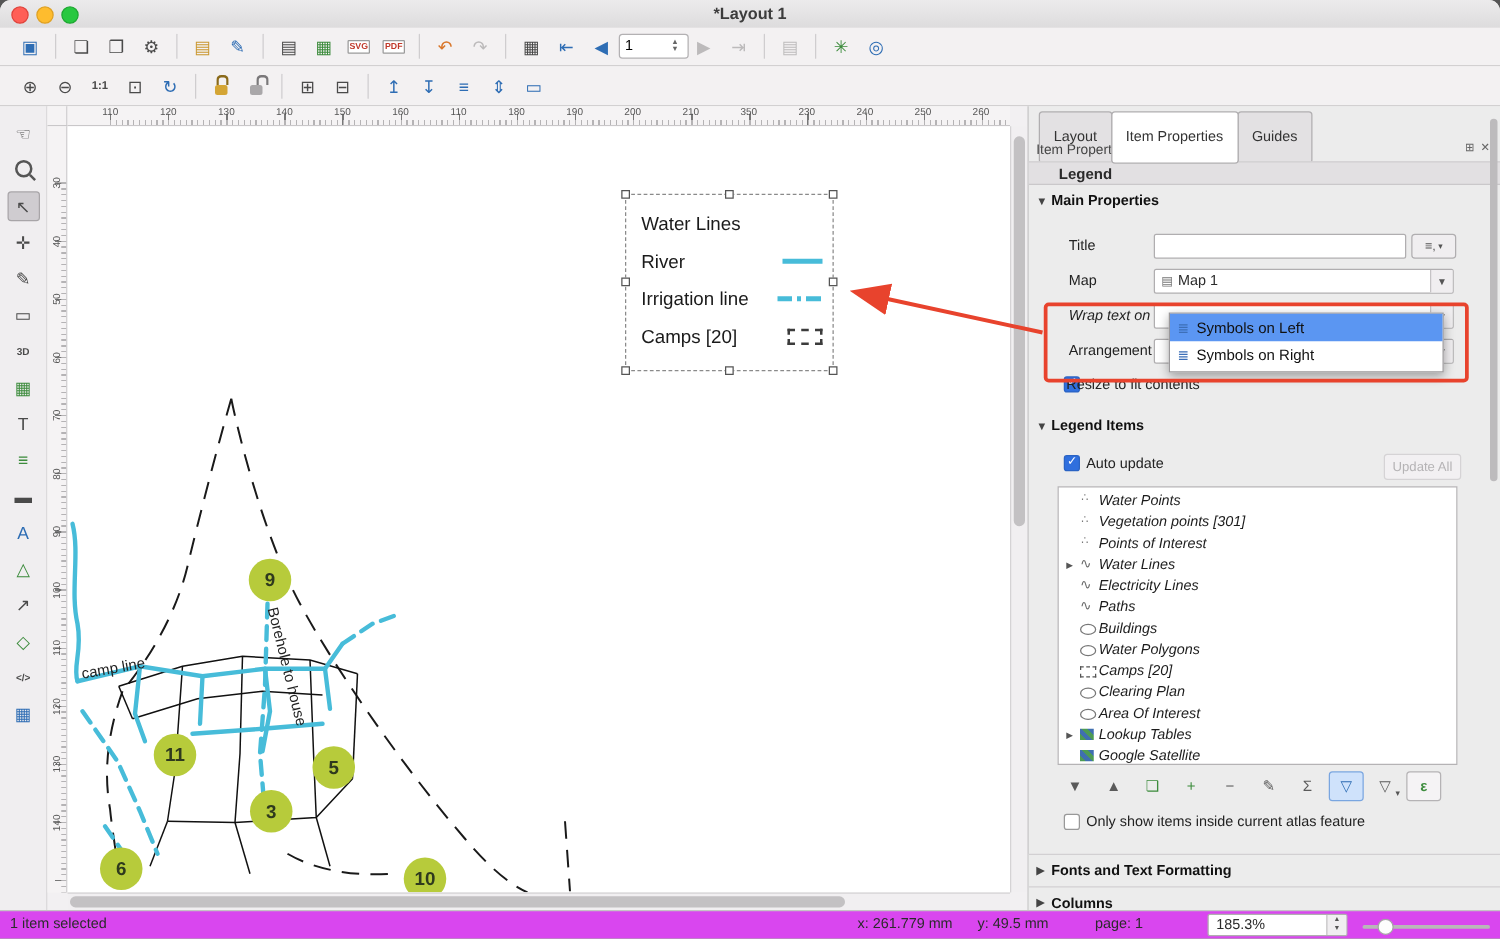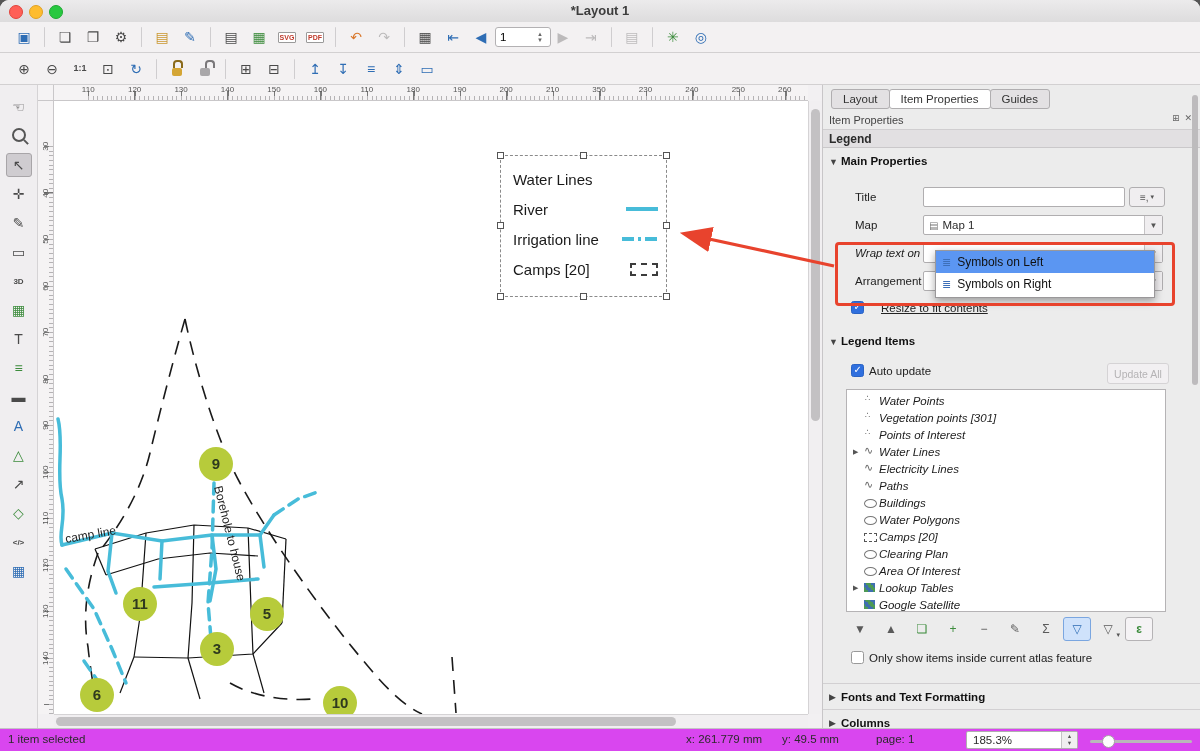--- a/index.html
+++ b/index.html
@@ -78,26 +78,26 @@
   .lp-label{font-size:15px;color:#1a1a1a;white-space:nowrap;}
   .lp-sym{flex:none;}
   .lp-sym.sym-line{width:32px;height:4px;background:#47bcd9;}
   .lp-sym.sym-dashline{width:36px;height:4px;background:repeating-linear-gradient(90deg,#47bcd9 0 12px,transparent 12px 16px,#47bcd9 16px 19px,transparent 19px 23px);}
   .lp-sym.sym-camprect{width:28px;height:13px;border:2px dashed #3c3c3c;box-sizing:border-box;}
   .handle{position:absolute;width:7px;height:7px;background:#fff;border:1px solid #555;box-sizing:border-box;}
 
   
   .panel{position:absolute;left:822px;top:85px;width:378px;height:643px;background:#ececec;border-left:1px solid #c8c6c8;box-sizing:border-box;}
   .tabs{position:absolute;left:8px;top:4px;display:flex;}
-  .tab{padding:3px 11px;border:1px solid #b0aeb0;background:#e3e1e3;font-size:11.5px;color:#333;margin-right:-1px;border-radius:3px;}
+  .tab{padding:14px 11px;border:1px solid #b0aeb0;background:#e3e1e3;font-size:11.5px;color:#333;margin-right:-1px;border-radius:3px;}
   .tab.active{background:#fff;z-index:2;}
   .subtitle{position:absolute;left:6px;top:29px;font-size:11px;color:#444;}
   .subtitle-icons{position:absolute;right:8px;top:28px;display:flex;gap:5px;}
   .subtitle-icons span{font-size:9px;color:#666;}
-  .legendbar{position:absolute;left:0;top:44px;width:100%;height:19px;background:#e2e0e2;border-top:1px solid #d0ced0;border-bottom:1px solid #cac8ca;box-sizing:border-box;font-weight:bold;font-size:12px;padding:2px 0 0 6px;}
+  .legendbar{position:absolute;left:0;top:44px;width:100%;height:19px;background:#e2e0e2;border-top:1px solid #d0ced0;border-bottom:1px solid #cac8ca;box-sizing:border-box;font-weight:bold;font-size:12px;padding:2px 0 0 24px;}
   .sec-header{position:absolute;left:6px;font-weight:bold;font-size:11.5px;color:#111;}
   .sec-header .arr{display:inline-block;width:12px;font-size:9px;color:#444;}
   .prow-label{position:absolute;left:32px;font-size:11.5px;color:#222;}
   .pinput{position:absolute;height:20px;background:#fff;border:1px solid #b0aeb0;border-radius:2px;box-sizing:border-box;font-size:11.5px;padding:0 5px;font-family:"Liberation Sans",sans-serif;}
   .pbtn{position:absolute;height:20px;background:#f0eef0;border:1px solid #b0aeb0;border-radius:3px;box-sizing:border-box;display:flex;align-items:center;justify-content:center;font-size:10px;color:#555;gap:2px;}
   .combo{position:absolute;height:20px;background:#fff;border:1px solid #b0aeb0;border-radius:2px;box-sizing:border-box;display:flex;align-items:center;padding-left:5px;font-size:11.5px;}
   .combo .carrow{position:absolute;right:0;top:0;width:17px;height:100%;border-left:1px solid #c5c3c5;display:flex;align-items:center;justify-content:center;font-size:8px;color:#555;background:#f0eef0;}
   .combo .cicon{font-size:10px;color:#777;margin-right:4px;}
   .checkbox{position:absolute;width:13px;height:13px;border:1px solid #999;background:#fff;border-radius:2.5px;box-sizing:border-box;}
   .checkbox.checked{background:#2f6fde;border-color:#2a63c4;}
@@ -608,21 +608,21 @@
           <span>Symbols on Left</span>
         </div>
 
         <div class="dd-row">
           <span class="dd-ic">≣</span>
           <span>Symbols on Right</span>
         </div>
       </div>
 
     <span class="checkbox checked" style="left:28px;top:216px;"></span>
-    <span class="cb-label" style="left:58px;top:217px;text-decoration:underline;">Resize to fit contents</span>
+    <span class="cb-label" style="left:30px;top:217px;">Resize to fit contents</span>
 
     <div class="sec-header" style="top:250px;">
       <span class="arr">▼</span><span>Legend Items</span>
     </div>
     <span class="checkbox checked" style="left:28px;top:279px;"></span>
     <span class="cb-label" style="left:46px;top:280px;">Auto update</span>
     <div class="update-all">Update All</div>
 
     <div class="ll-box">
 

